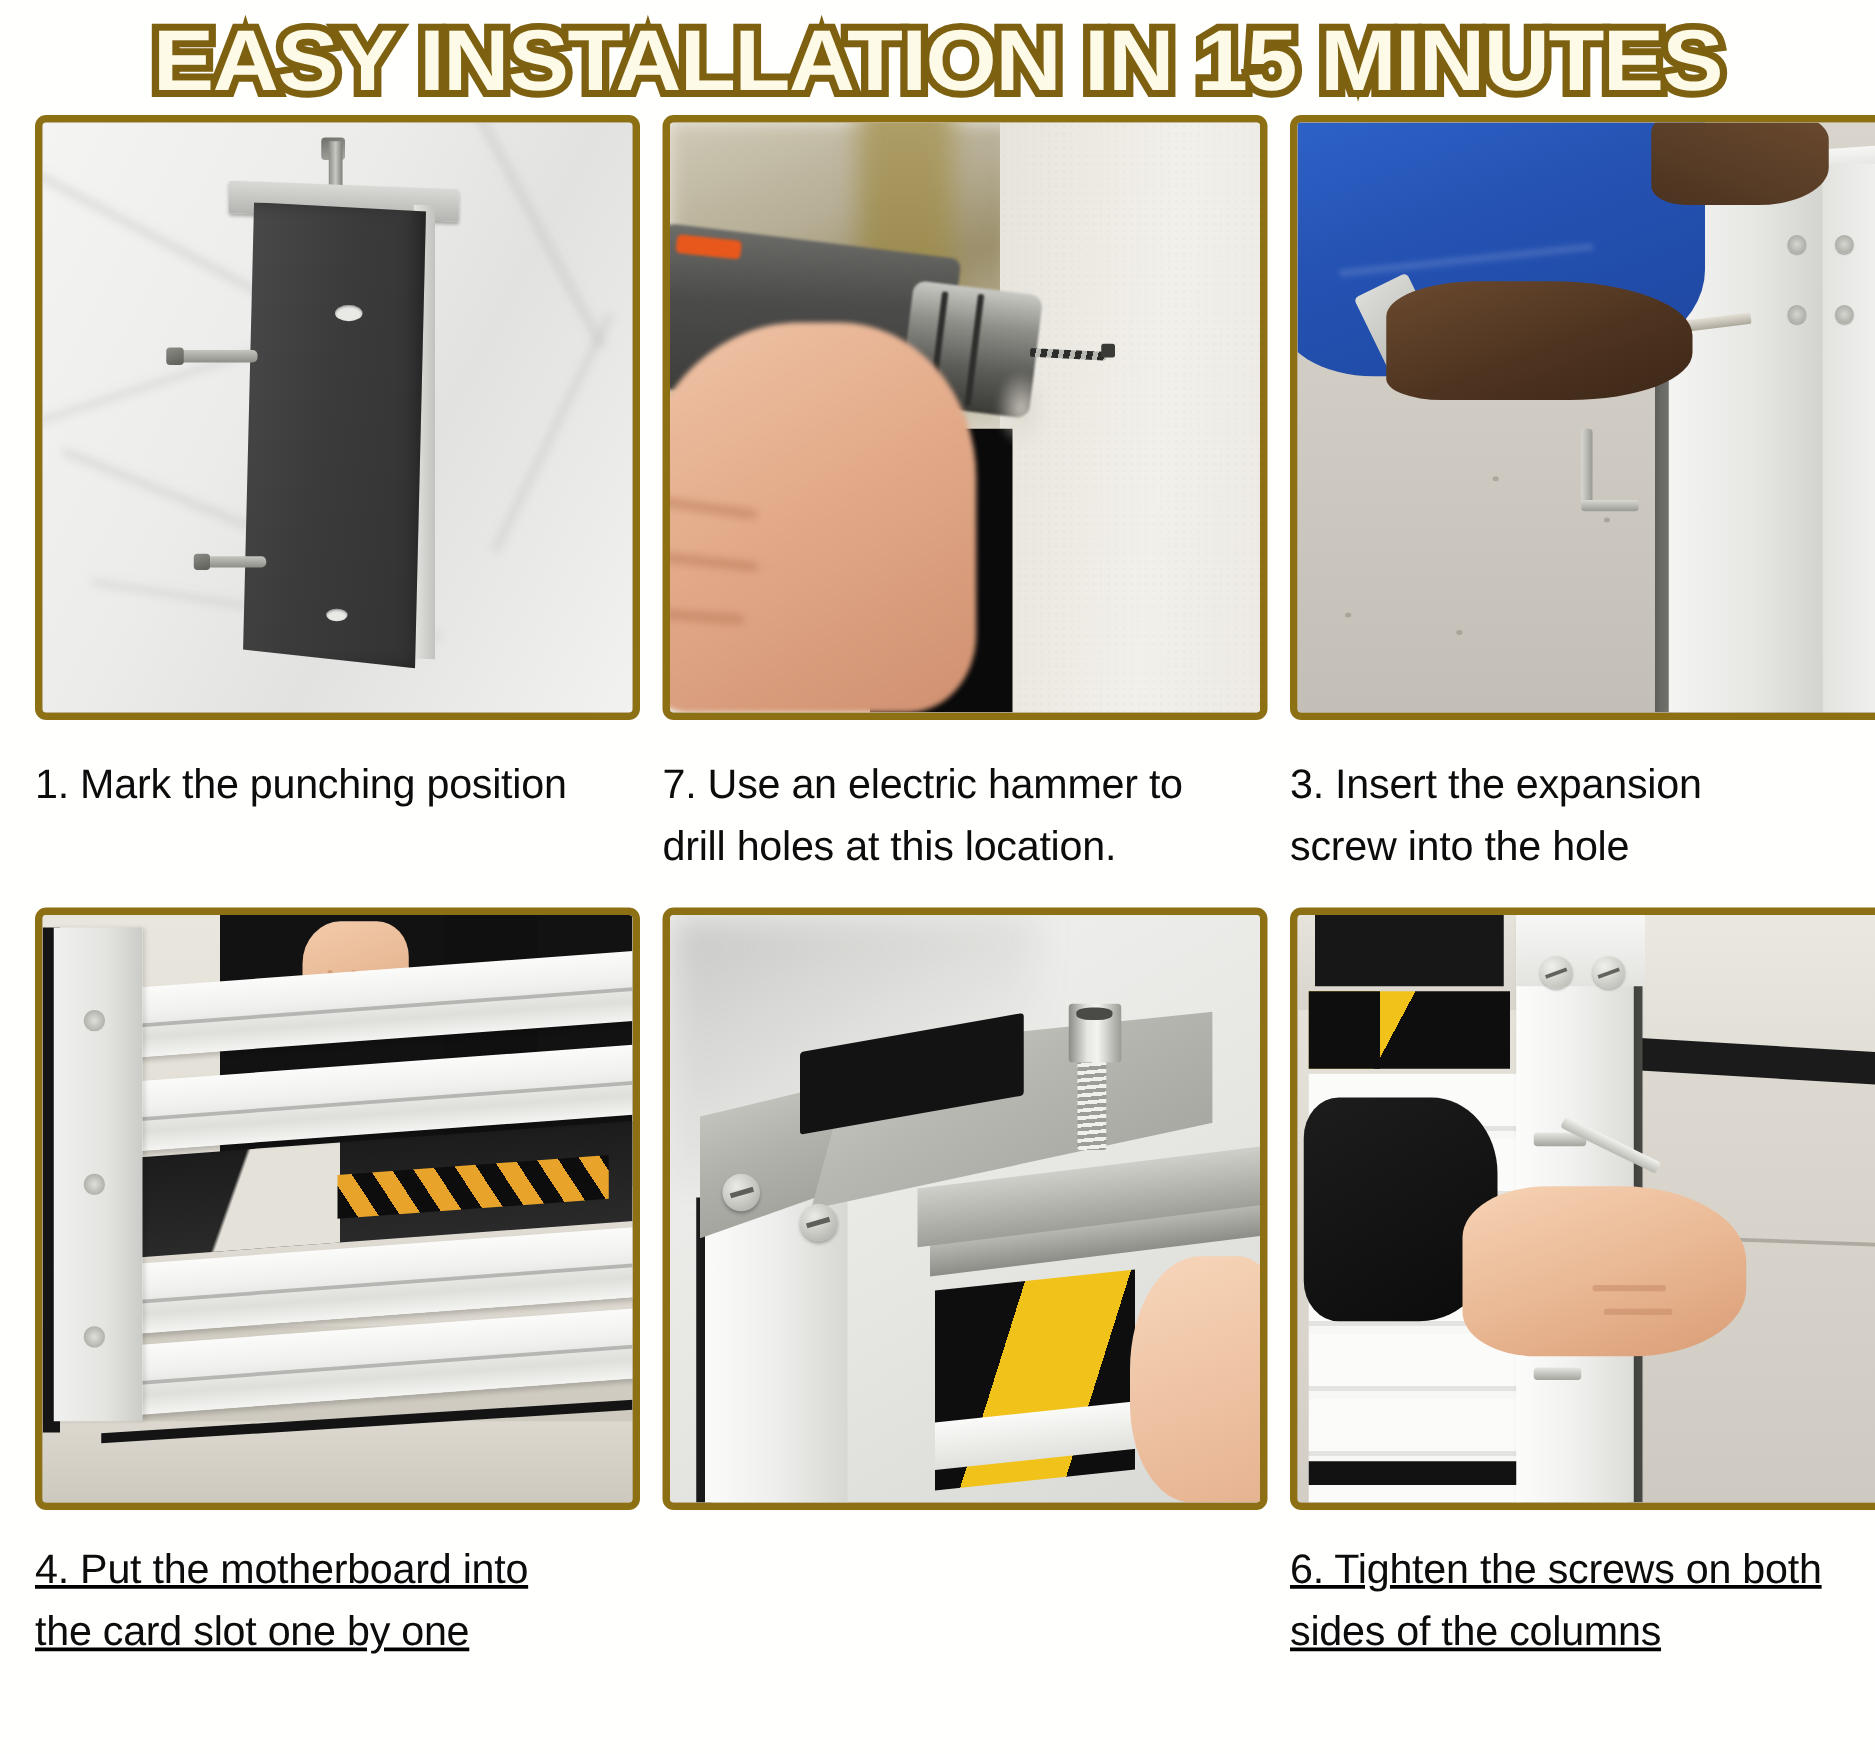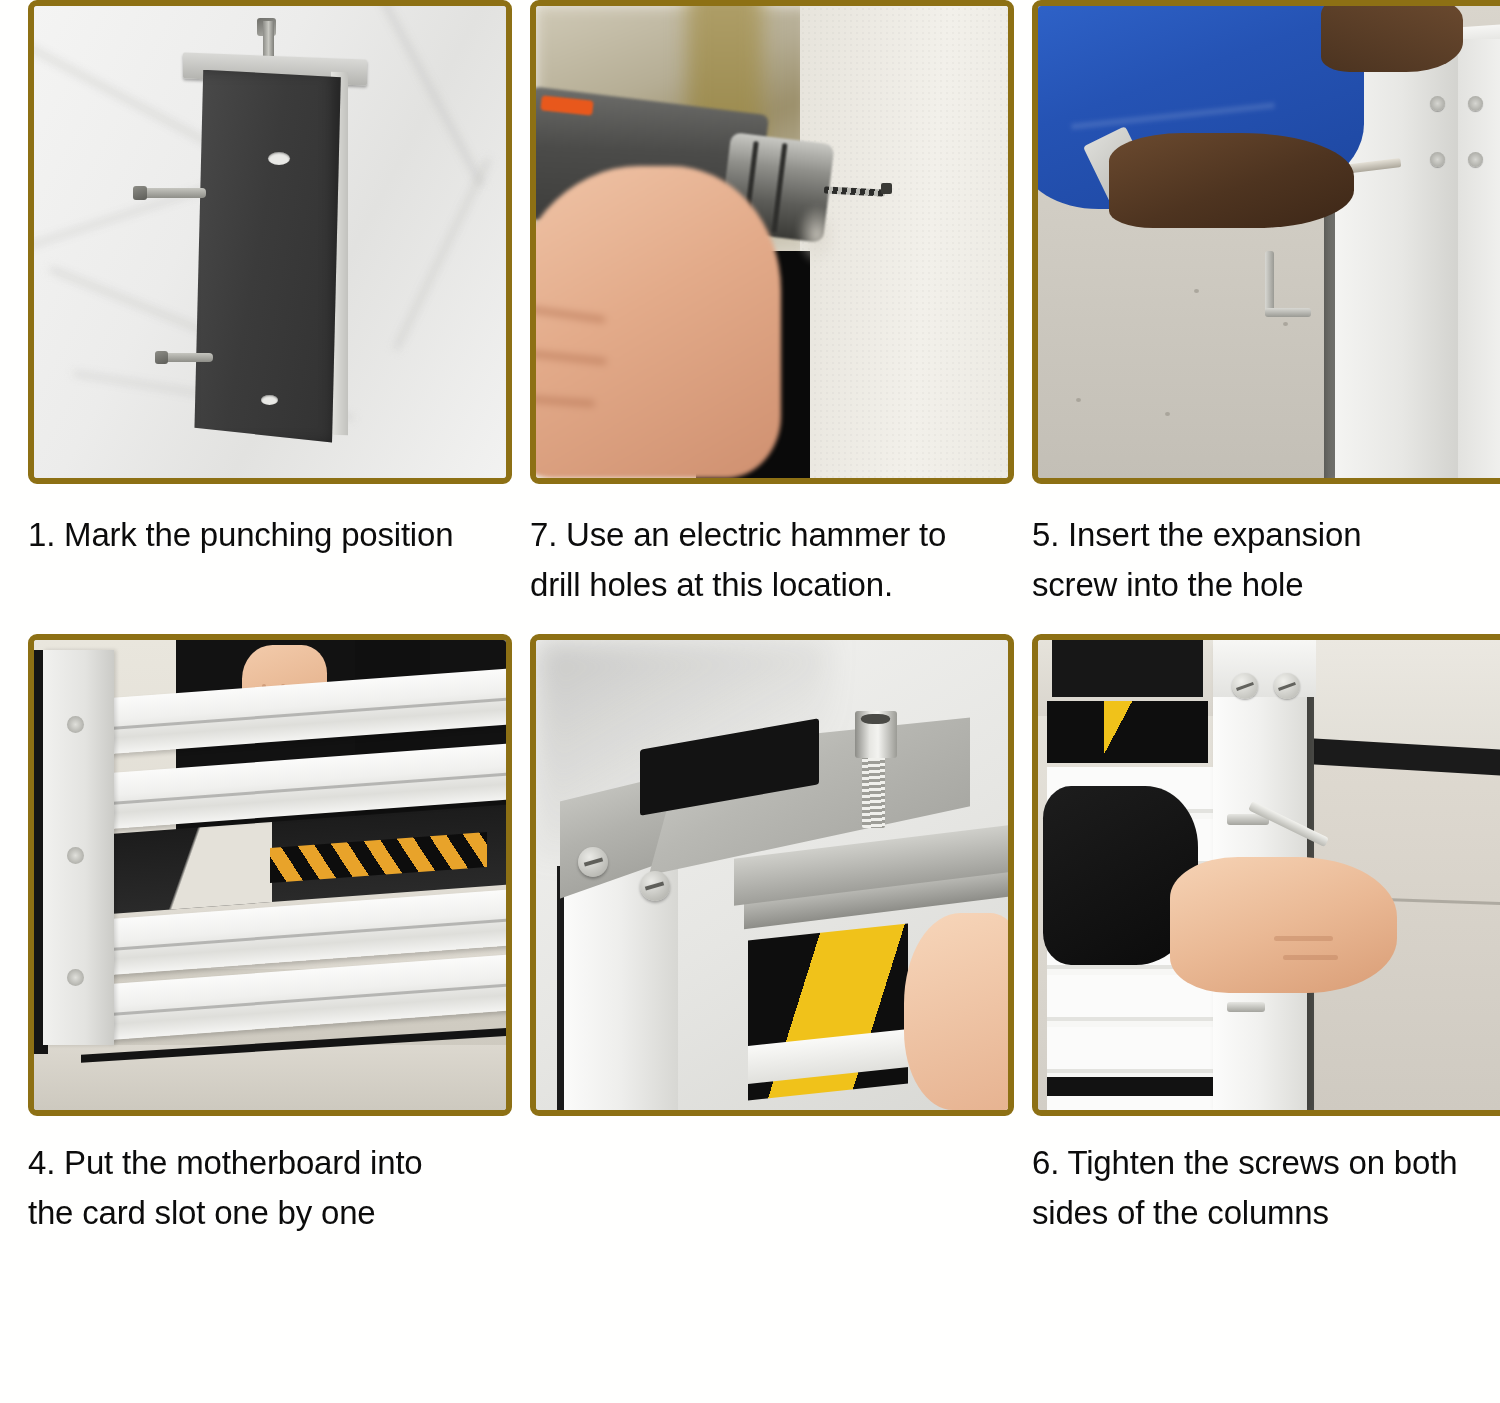--- a/index.html
+++ b/index.html
@@ -381,20 +381,23 @@
   }
   .p6 .hand .kn{position:absolute;top:58%;height:5px;background:rgba(190,130,95,.45);border-radius:4px;}
   .p6 .hand .k1{left:46%;width:26%;}
   .p6 .hand .k2{left:50%;width:24%;top:72%;}
 </style>
 </head>
 <body>
 
 <div class="page">
 
+  <div class="title-bar">
+    <div class="title-text">EASY INSTALLATION IN 15 MINUTES</div>
+  </div>
 
   <div class="grid row1">
 
     <div class="cell">
       <div class="photo">
         <div class="pic p1">
           <span class="fold f1"></span>
             <span class="fold f2"></span>
             <span class="fold f3"></span>
           <span class="fold f4"></span>
@@ -457,26 +460,26 @@
           <span class="scr sc3"></span>
           <span class="scr sc4"></span>
           <div class="tool"></div>
           <div class="shirt"></div>
           <div class="arm2"></div>
           <div class="cuff"></div>
           <div class="arm"></div>
           <div class="allen"></div>
         </div>
       </div>
-      <div class="caption">5. Insert the expansion
+      <div class="caption">3. Insert the expansion
 screw into the hole</div>
     </div>
   </div>
 
-  <div class="grid row2" style="margin-top:24px;">
+  <div class="grid row2" style="margin-top:24px;text-decoration:underline;">
 
     <div class="cell">
       <div class="photo">
         <div class="pic p4">
           <div class="bgwall"></div>
           <div class="bgdark"></div>
           <div class="legs"></div>
           <div class="ground"></div>
           <div class="hand">
             <span class="kn k1"></span>

